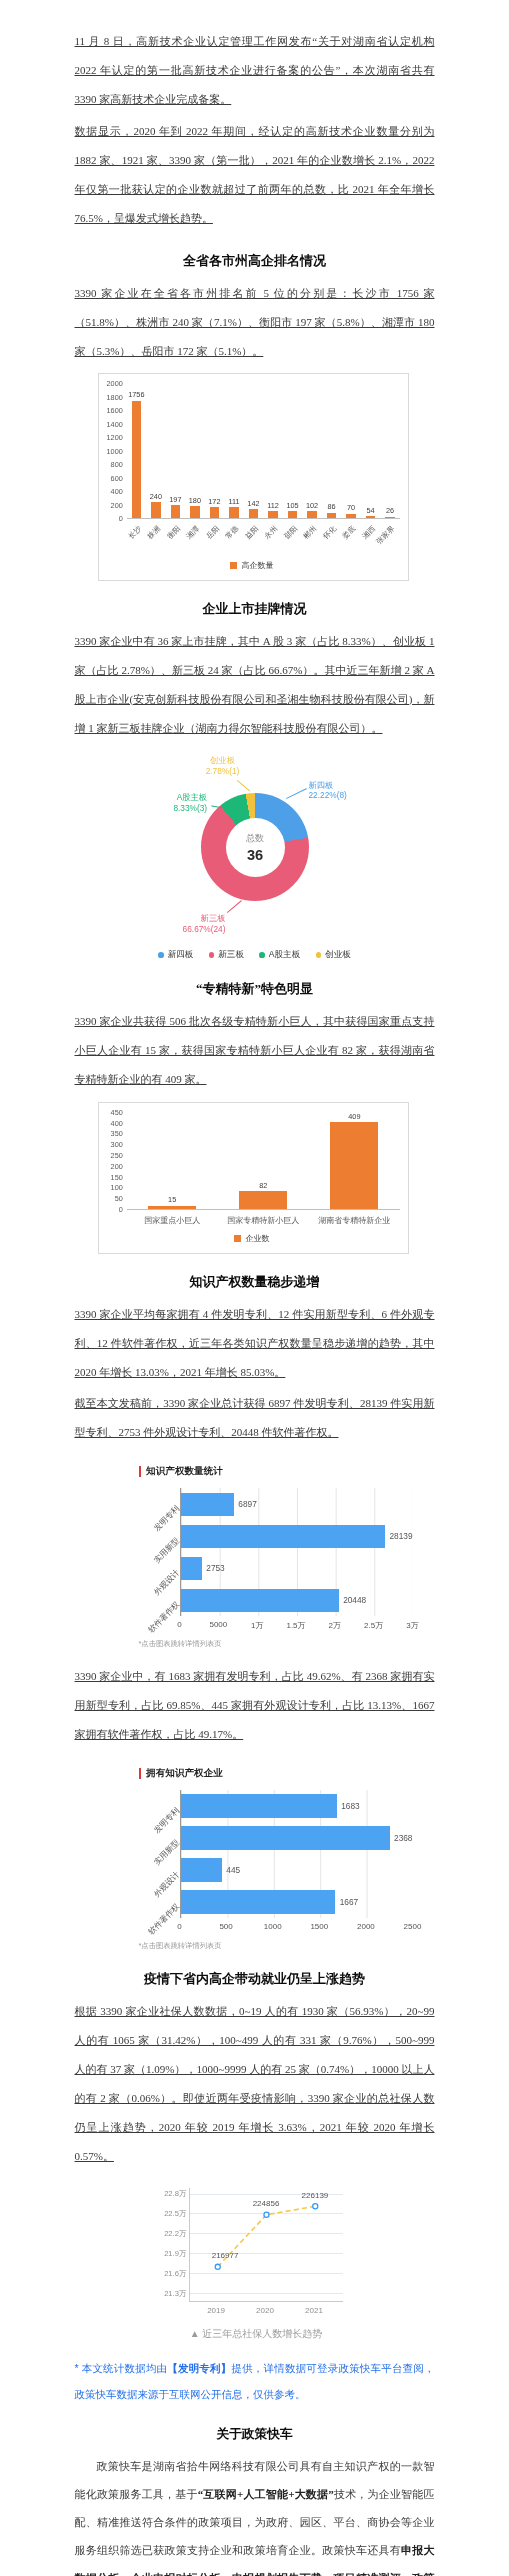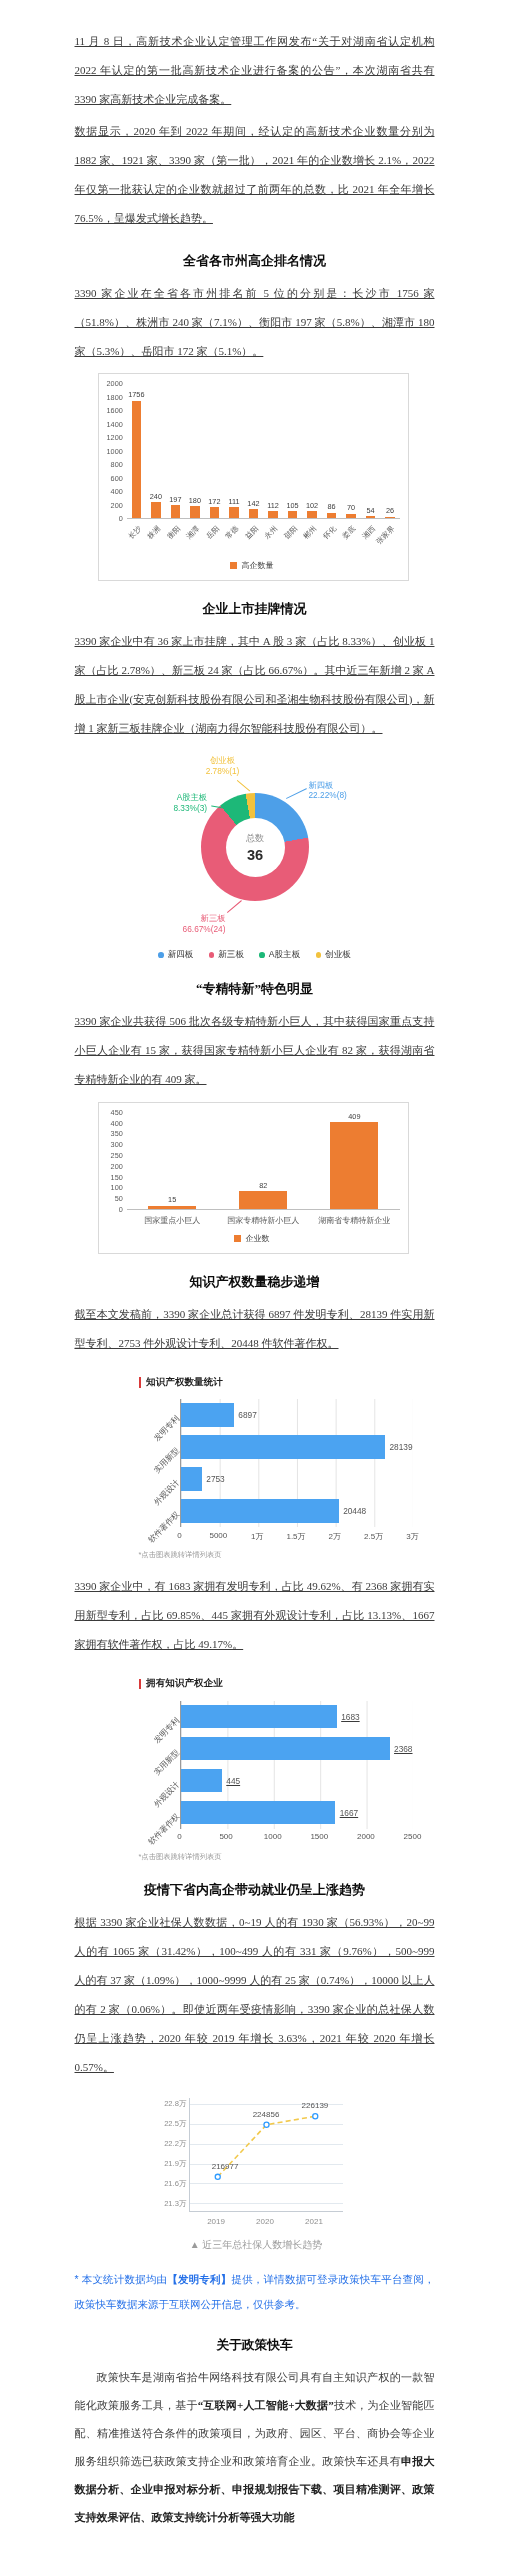--- a/index.html
+++ b/index.html
@@ -329,20 +329,21 @@
           <span>湖南省专精特新企业</span>
         </div>
       </div>
     <div class="legend-row">
       <span class="legend-swatch" style="background: rgb(237, 125, 49);"></span>
       <span class="legend-label">企业数</span>
     </div>
   </div>
 
   <h2 class="heading">知识产权数量稳步递增</h2>
+  <p class="para">3390 家企业平均每家拥有 4 件发明专利、12 件实用新型专利、6 件外观专利、12 件软件著作权，近三年各类知识产权数量呈稳步递增的趋势，其中 2020 年增长 13.03%，2021 年增长 85.03%。</p>
   <p class="para">截至本文发稿前，3390 家企业总计获得 6897 件发明专利、28139 件实用新型专利、2753 件外观设计专利、20448 件软件著作权。</p>
 
   <div class="hbar" id="chart-ip-counts">
     <div class="hbar-titlerow">
       <span class="hbar-titlebar"></span>
       <span class="hbar-title">知识产权数量统计</span>
     </div>
     <div class="hbar-body">
       <div class="hbar-cats">
           <div class="hbar-cat">
@@ -404,21 +405,21 @@
           <div class="hbar-cat">
             <span>实用新型</span>
           </div>
           <div class="hbar-cat">
             <span>外观设计</span>
           </div>
           <div class="hbar-cat">
             <span>软件著作权</span>
           </div>
         </div>
-      <div class="hbar-plot" style="background-size: 20% 100%; text-decoration: underline;">
+      <div class="hbar-plot" style="background-size: 20% 100%;">
           <div class="hbar-track">
             <div class="hbar-bar" style="width: 67.32%; background: rgb(75, 163, 241);"></div>
             <span class="hbar-val">1683</span>
           </div>
           <div class="hbar-track">
             <div class="hbar-bar" style="width: 94.72%; background: rgb(75, 163, 241);"></div>
             <span class="hbar-val">2368</span>
           </div>
           <div class="hbar-track">
             <div class="hbar-bar" style="width: 17.8%; background: rgb(75, 163, 241);"></div>

